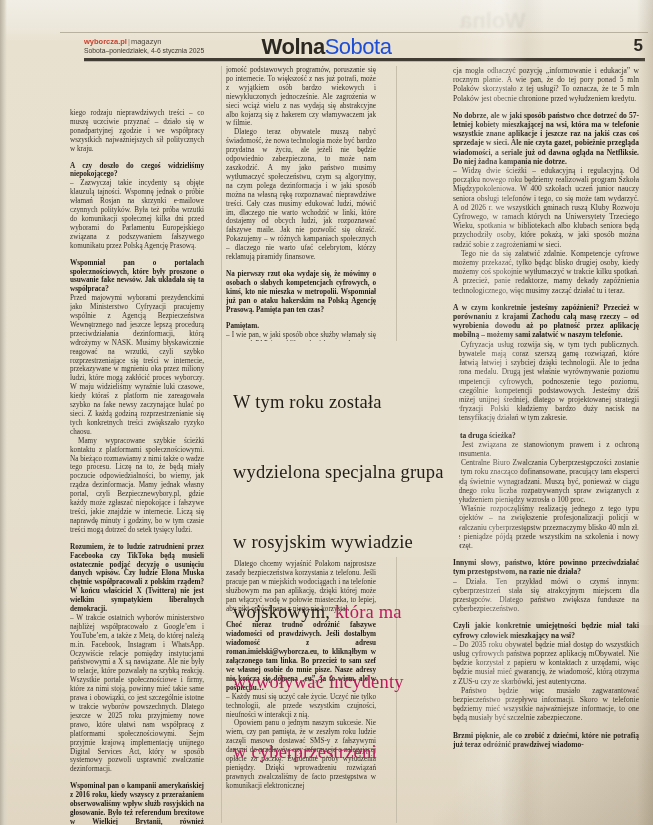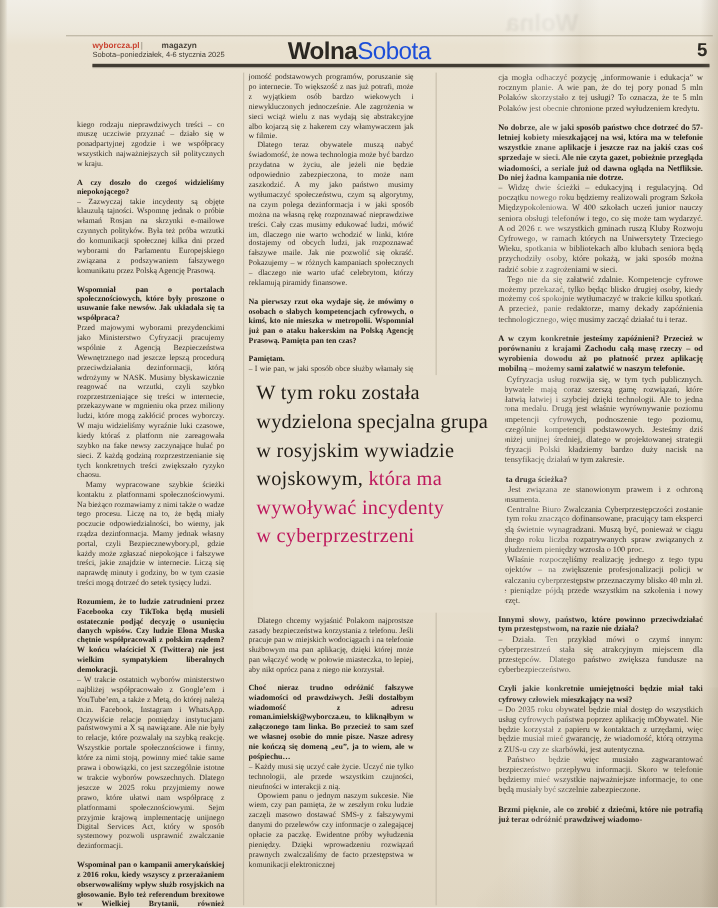--- a/index.html
+++ b/index.html
@@ -22,21 +22,21 @@
   .ghost{position:absolute;left:460px;top:8px;font-family:"Liberation Sans",sans-serif;
     font-weight:800;font-size:22px;color:#6a6258;opacity:.10;transform:scaleX(-1);
     filter:blur(1px);pointer-events:none;}
 
   
   .topline{position:absolute;left:60px;top:32px;width:588px;height:1px;background:#b9b19f;}
   .header{position:absolute;left:84px;top:37px;width:561px;height:20px;}
   .brand{font-family:"Liberation Sans",sans-serif;font-size:7.5px;line-height:9px;}
   .brand .red{color:#c9402e;font-weight:700;}
   .brand .divider{color:#8a8375;font-weight:400;padding:0 1px;}
-  .brand .suffix{color:#4a453c;font-weight:700;padding-left:16px;}
+  .brand .suffix{color:#4a453c;font-weight:400;}
   .dateline{font-family:"Liberation Sans",sans-serif;font-size:6.8px;color:#3c372f;margin-top:1px;}
   .masthead{position:absolute;left:0;right:0;top:34px;text-align:center;
     font-family:"Liberation Sans",sans-serif;font-size:22px;letter-spacing:-.5px;color:#2b2822;}
   .masthead .w1{font-weight:800;}
   .masthead .w2{font-weight:300;color:#1d4ed8;}
   .pagenum{position:absolute;right:10px;top:36px;font-family:"Liberation Sans",sans-serif;
     font-weight:700;font-size:17px;color:#2b2822;}
   .thickrule{position:absolute;left:84px;top:58px;width:561px;height:3px;background:#413c33;
     box-shadow:0 1px 0 rgba(65,60,51,.25);}
 
@@ -54,21 +54,21 @@
 
   .vrule{position:absolute;top:66px;height:757px;width:1px;background:#c6bdaa;}
   #vr1{left:221px;}
   #vr2{left:396px;}
 
   
   .pullquote{position:absolute;left:230px;top:341px;width:226px;height:212px;
     background:#e7dfce;padding:4px 0 0 3px;
     font-family:"Liberation Serif",serif;font-size:18.5px;line-height:26px;
     color:#211d17;letter-spacing:.2px;}
-  .pullquote .ln{white-space:nowrap;}
+  .pullquote .ln{white-space:nowrap;margin-top:44px;}
   .pullquote .red{color:#be185d;}
 </style>
 </head>
 <body>
 
 <div class="spine"></div>
 <div class="ghost">Wolna</div>
 <div class="topline"></div>
 
 <div class="header">

